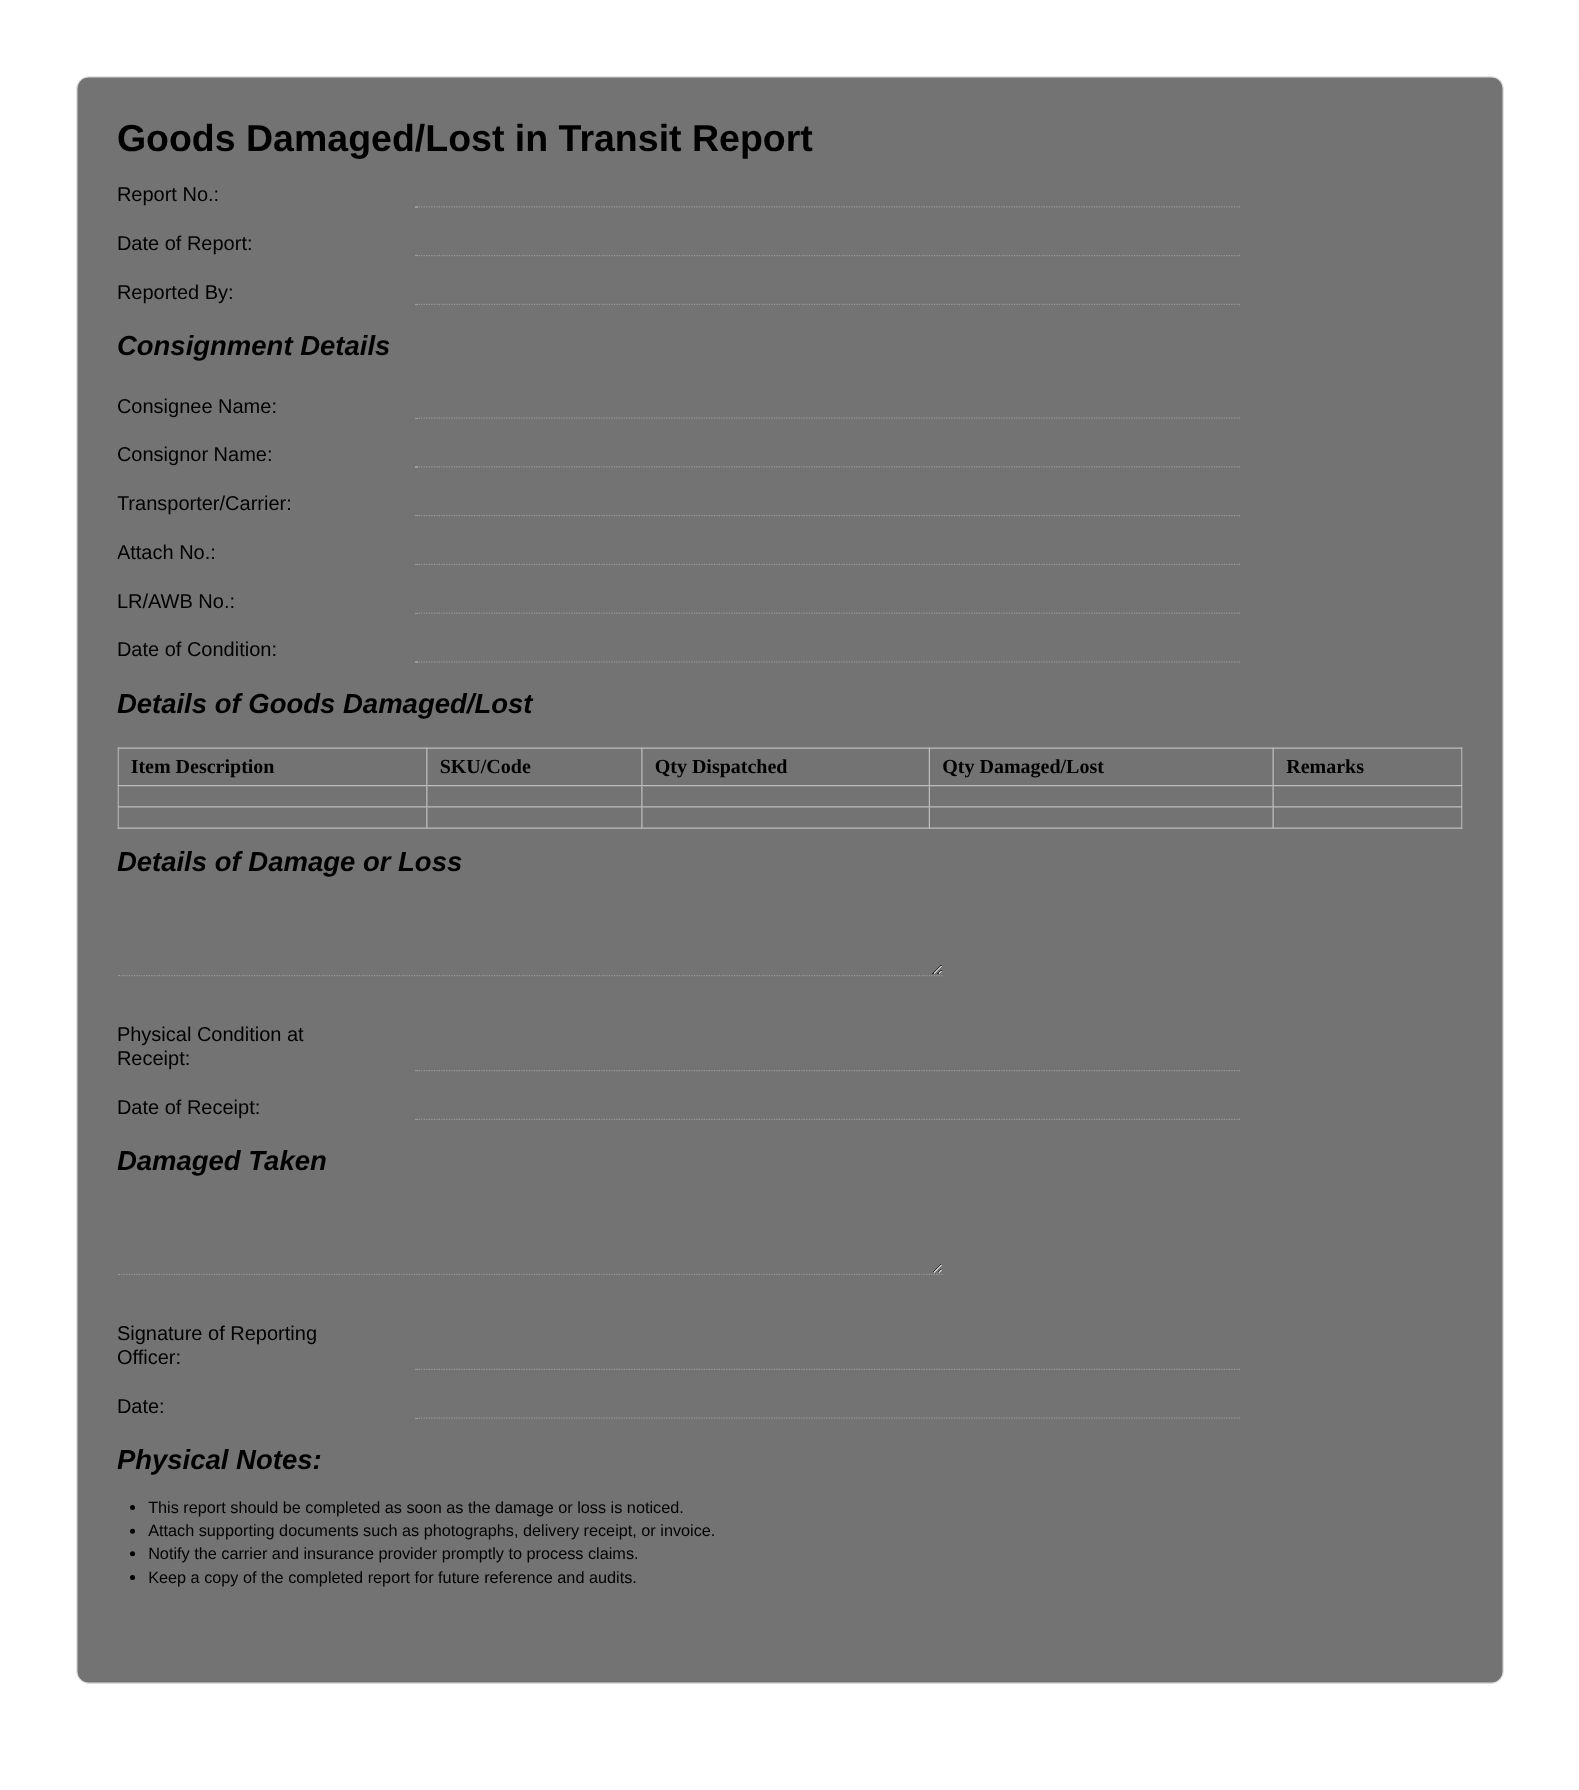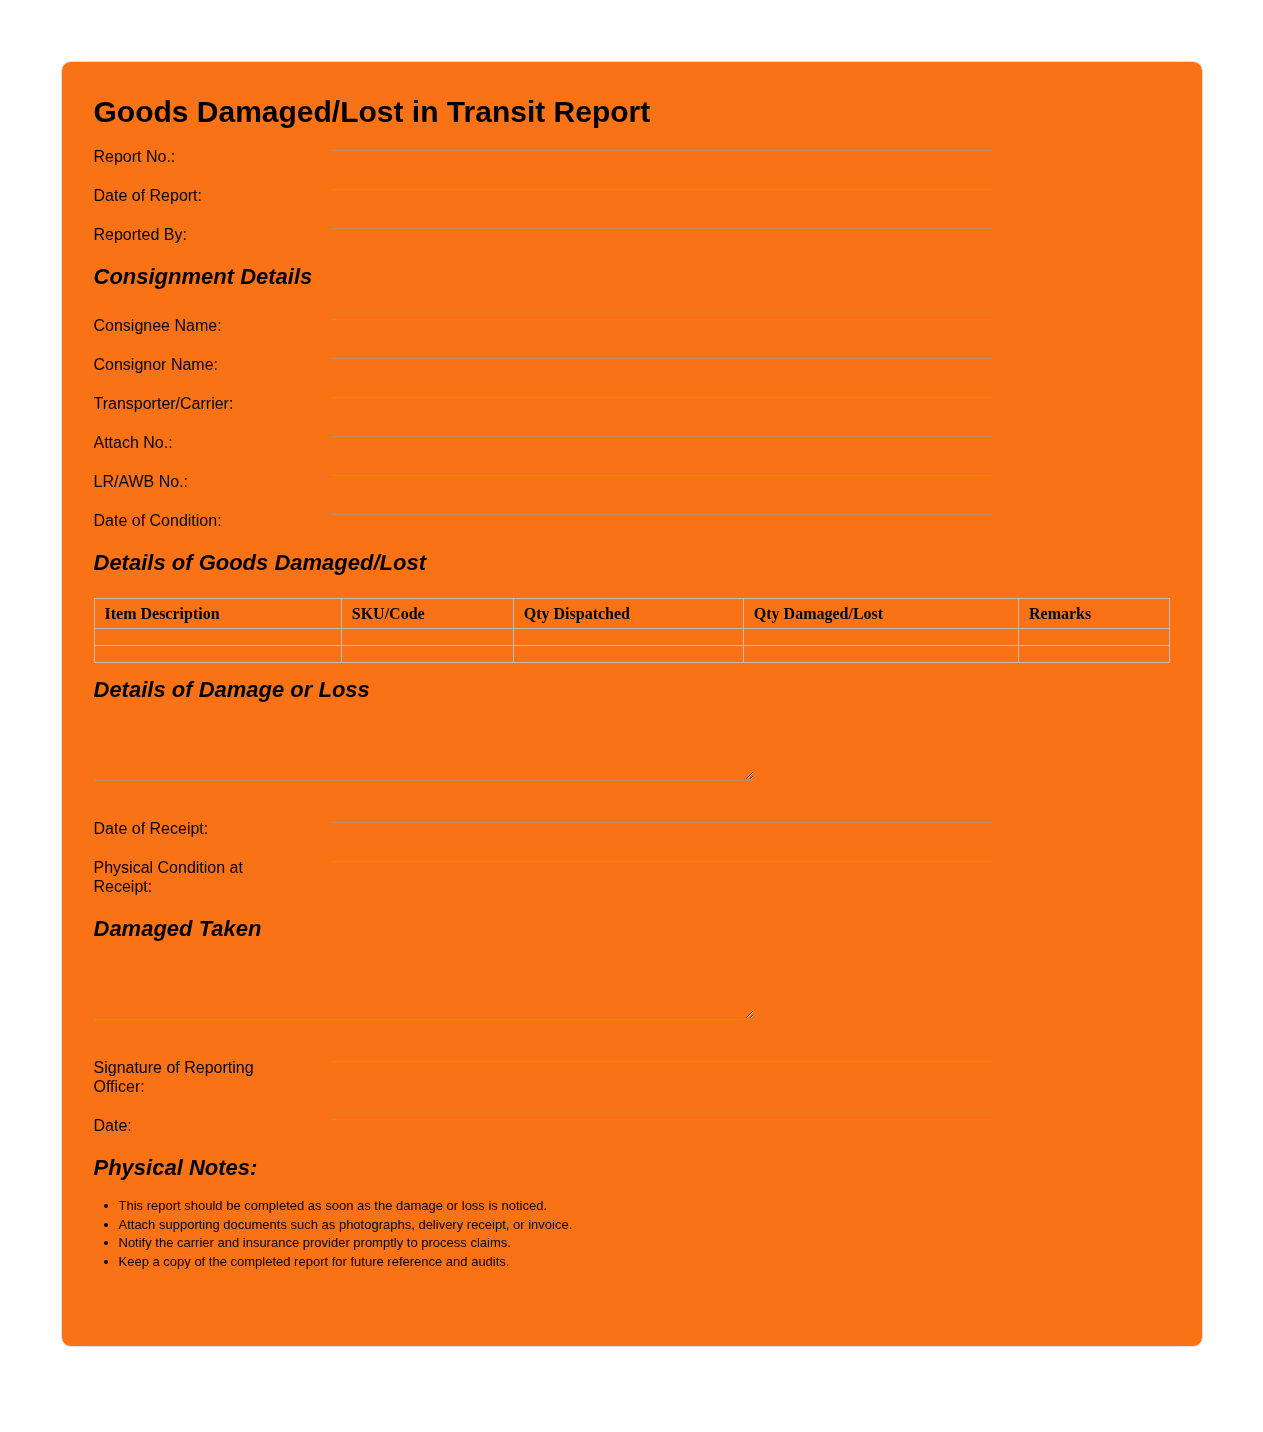--- a/index.html
+++ b/index.html
@@ -16,21 +16,21 @@
     background: #ffffff;
   }
   .card {
     box-sizing: border-box;
     width: 1142px;
     height: 1286px;
     margin: 61px auto 0 auto;
     border: 1px solid #dcdcdc;
     border-radius: 10px;
     padding: 32px 32px 44px 32px;
-    background: #f97316;
+    background: #737373;
   }
   .content {
     height: 100%;
     overflow: hidden;
   }
   h1 {
     font-size: 30px;
     line-height: 35px;
     font-weight: bold;
     margin: 0 0 18px 0;
@@ -39,21 +39,21 @@
     font-size: 22px;
     line-height: 26px;
     font-weight: bold;
     margin: 8px 0 16px 0;
     font-style: italic;
   }
   h2.mb26 { margin-bottom: 26px; }
   h2.mb22 { margin-bottom: 22px; }
   .field {
     display: flex;
-    align-items: flex-start;
+    align-items: flex-end;
     max-width: 871px;
     margin-bottom: 20px;
     gap: 28px;
   }
   .field label {
     flex: 0 0 210px;
     box-sizing: border-box;
     padding-right: 12px;
     font-size: 16px;
     line-height: 19px;
@@ -197,25 +197,25 @@
             <td></td>
           </tr>
         </tbody>
       </table>
 
       <h2>Details of Damage or Loss</h2>
 
       <textarea class="freeform" style=""></textarea>
 
       <div class="field">
+        <label>Physical Condition at Receipt:</label>
+        <input type="text" value="" style="">
+      </div>
+      <div class="field">
         <label>Date of Receipt:</label>
-        <input type="text" value="" style="">
-      </div>
-      <div class="field">
-        <label>Physical Condition at Receipt:</label>
         <input type="text" value="" style="">
       </div>
 
       <h2>Damaged Taken</h2>
 
       <textarea class="freeform" style=""></textarea>
 
       <div class="field">
         <label>Signature of Reporting Officer:</label>
         <input type="text" value="" style="">

